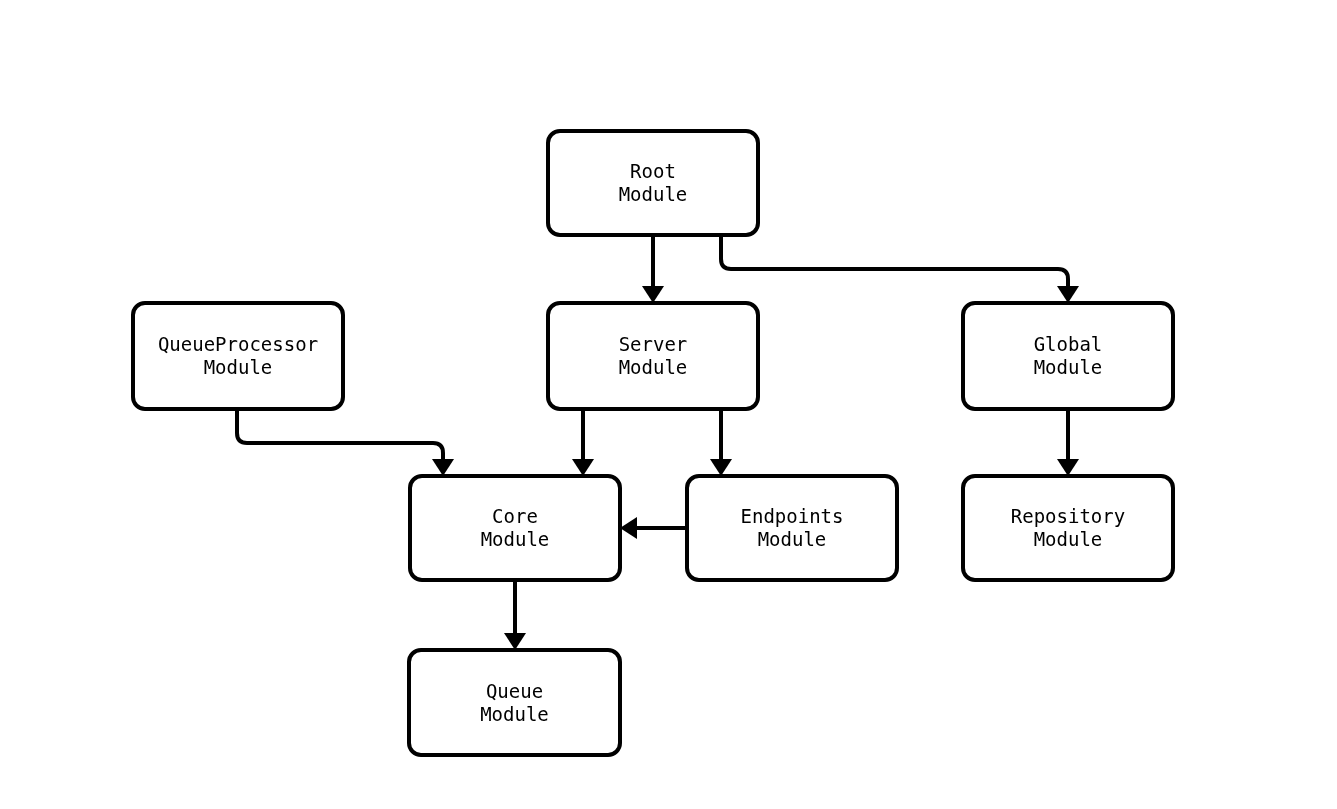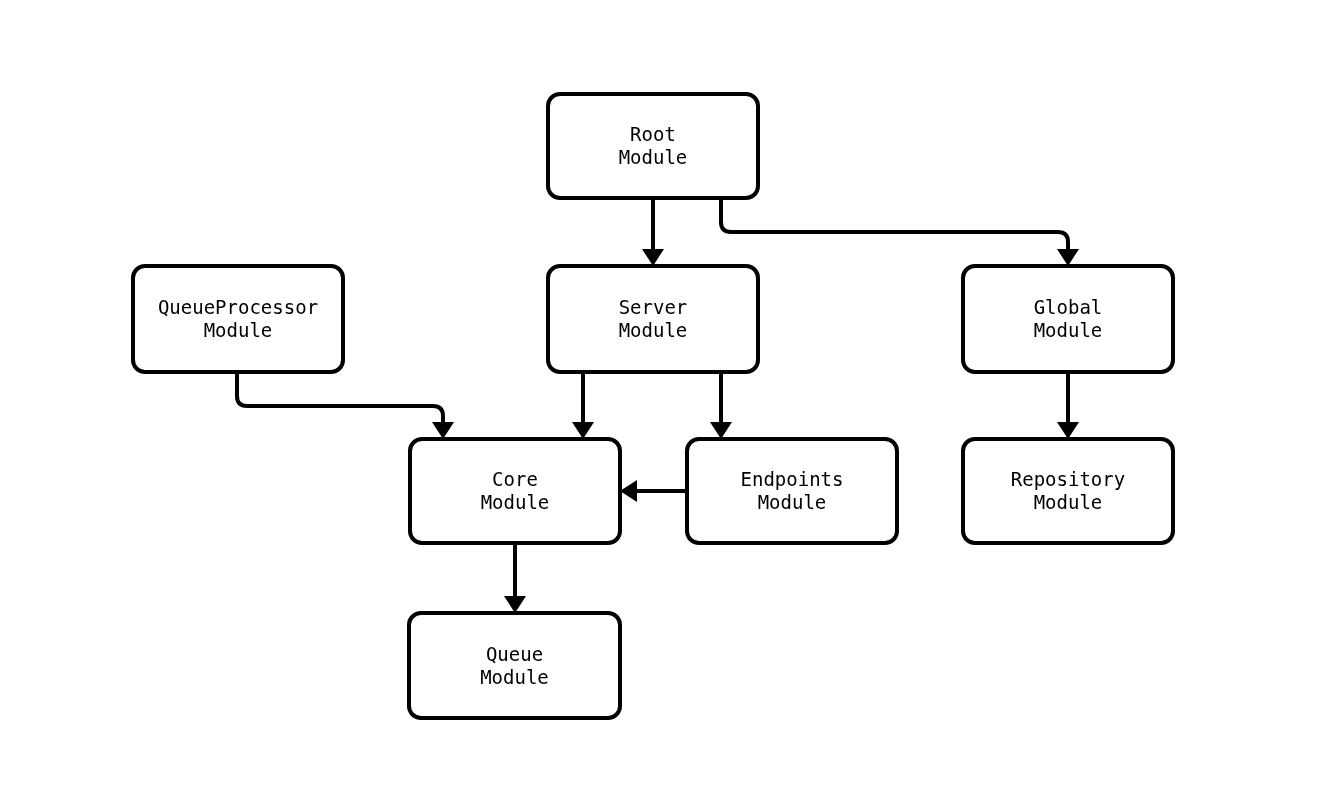--- a/index.html
+++ b/index.html
@@ -12,20 +12,21 @@
     width: 1337px;
     height: 809px;
     overflow: hidden;
     font-family: "DejaVu Sans Mono", "Liberation Mono", monospace;
   }
   #diagram-root {
     position: relative;
     width: 1337px;
     height: 612px;
     background: #ffffff;
+    margin-top: 37px;
   }
   svg#graph {
     display: block;
     width: 1337px;
     height: 809px;
   }
   .node-box {
     fill: #ffffff;
     stroke: #000000;
     stroke-width: 4;

